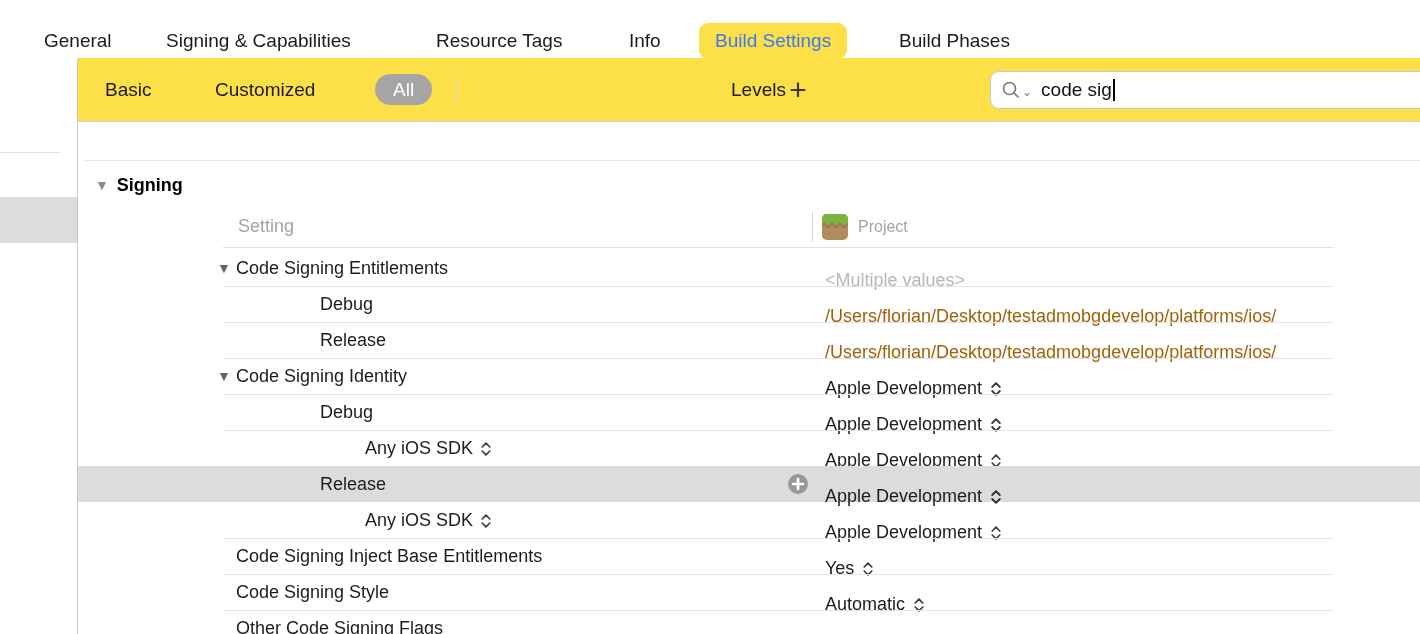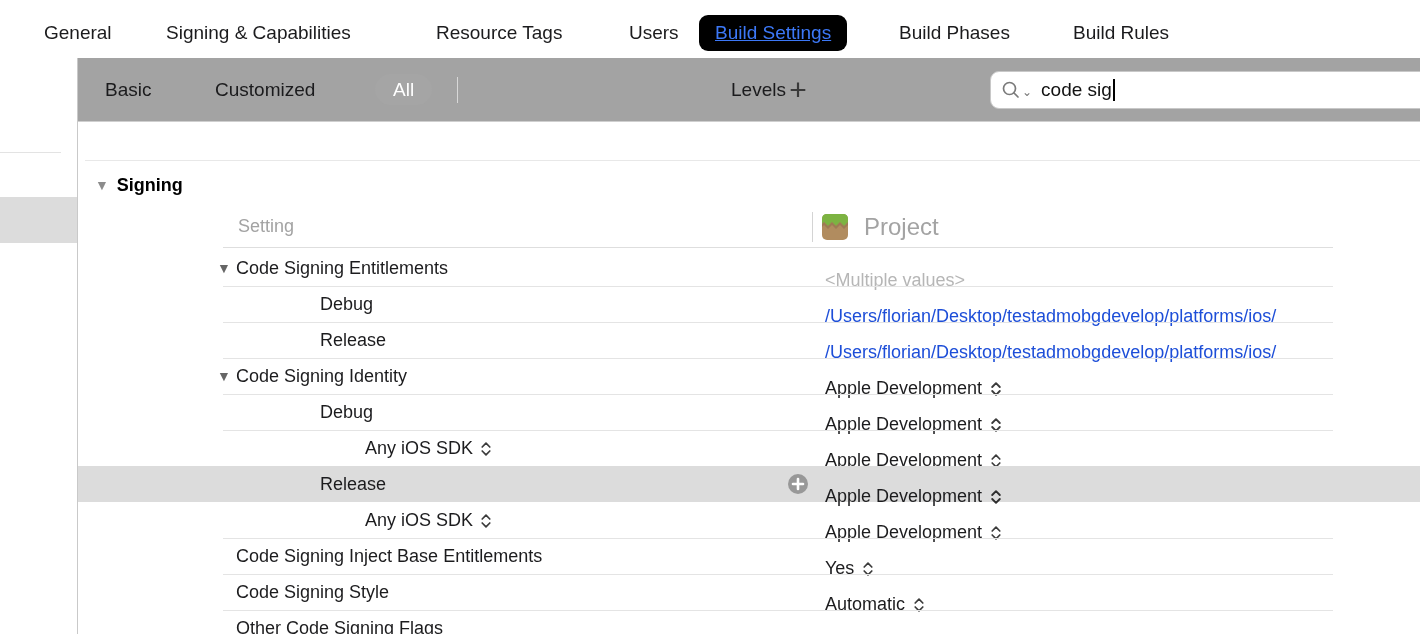--- a/index.html
+++ b/index.html
@@ -4,36 +4,36 @@
 <style>
   * { margin:0; padding:0; box-sizing:border-box; }
   html,body { width:1420px; height:634px; }
   body {
     position:relative; overflow:hidden; background:#fff;
     font-family:"Liberation Sans","DejaVu Sans",sans-serif;
     color:#1d1d1f; -webkit-font-smoothing:antialiased;
   }
 
   
-  .tabbar { position:absolute; left:0; top:4px; width:1420px; height:58px;
+  .tabbar { position:absolute; left:0; top:12px; width:1420px; height:58px;
             background:#fff; border-bottom:4px solid #7f1d1d; }
   .tab { position:absolute; top:0; height:58px; display:flex; align-items:center;
          font-size:19px; color:#1b1b1d; cursor:default; white-space:nowrap; }
-  .tab.pill { height:36px; top:11px; background:#000000; color:#3c78f7;
-              border-radius:9px; padding:0 16px;text-decoration:underline; }
+  .tab.pill { height:36px; top:11px; background:#fde047; color:#3c78f7;
+              border-radius:9px; padding:0 16px; }
 
   
   .sidebar { position:absolute; left:0; top:58px; width:78px; height:576px;
              background:#fff; border-right:1px solid #c9c9c9; }
   .sidebar .sep-line { position:absolute; left:0; top:94px; width:61px; height:1px; background:#e3e3e3; }
   .sidebar .selected-block { position:absolute; left:0; top:139px; width:77px; height:46px; background:#dcdcdc; }
 
   
   .filterbar { position:absolute; left:78px; top:58px; width:1342px; height:64px;
-               background:#a3a3a3; border-bottom:1px solid #cfcfcf; }
+               background:#fde047; border-bottom:1px solid #cfcfcf; }
   .fitem { position:absolute; top:0; height:64px; display:flex; align-items:center;
            font-size:19px; color:#1b1b1d; white-space:nowrap; }
   .gpill { height:31px; top:16px; background:#a5a5a5; color:#fff; border-radius:16px;
            padding:0 18px; display:flex; align-items:center; font-size:19px; }
   .vdivider { position:absolute; left:379px; top:19px; width:1px; height:26px; background:#d8d8d8; }
   .plusbtn { position:absolute; left:704px; top:0; width:32px; height:64px; display:flex;
              align-items:center; justify-content:center; font-size:30px; font-weight:300; color:#3a3a3a; }
   .searchfield { position:absolute; left:912px; top:13px; width:460px; height:38px;
                  border:1px solid #c8c8c8; border-radius:9px; background:#fff;
                  display:flex; align-items:center; padding:0 10px; }
@@ -49,50 +49,49 @@
   .section-header { position:absolute; left:17px; top:48px; height:30px;
                     display:flex; align-items:center; }
   .section-header .tri { font-size:14px; color:#8c8c8c; margin-right:8px; }
   .section-header .stitle { font-size:18px; font-weight:bold; color:#000; }
 
   .colheader { position:absolute; left:0; top:84px; width:1342px; height:41px; }
   .colheader .setting { position:absolute; left:160px; top:0; height:41px; display:flex;
                         align-items:center; font-size:18px; color:#a3a3a3; }
   .colheader .vline { position:absolute; left:734px; top:6px; width:1px; height:30px; background:#d4d4d4; }
   .colheader .proj { position:absolute; left:744px; top:0; height:41px; display:flex;
-                     align-items:center; gap:16px; font-size:24px; color:#a3a3a3; }
+                     align-items:center; gap:10px; font-size:16px; color:#a3a3a3; }
   .hsep { position:absolute; left:145px; top:125px; width:1110px; height:1px; background:#dedede; }
 
   .row { position:absolute; left:0; width:1342px; height:36px; font-size:18px; color:#1c1c1e; }
   .row .sep { position:absolute; left:145px; top:0; width:1110px; height:1px; background:#e4e4e4; }
   .row.hl { background:#dcdcdc; }
   .row .tri { position:absolute; left:139px; top:0; height:36px; display:flex; align-items:center;
               font-size:14px; color:#666; }
   .row .lbl { position:absolute; top:0; height:36px; display:flex; align-items:center; gap:7px;
               white-space:nowrap;text-align:center; }
   .ind0 { left:158px; } .ind1 { left:242px; } .ind2 { left:287px; }
   .row.bold .lbl, .row.bold .val { font-weight:normal; }
   .row .val { position:absolute; left:747px; top:12px; width:595px; height:36px;
               display:flex; align-items:center; gap:8px; white-space:nowrap; overflow:hidden; }
   .row .val.muted { color:#b6b6b6; }
-  .row .val.path { color:#1d4ed8; }
+  .row .val.path { color:#a16207; }
   .stepper { flex:0 0 auto; margin-top:1px; }
   .pluscircle { position:absolute; left:710px; top:8px; width:20px; height:20px; }
 </style>
 </head>
 <body>
 
 <div class="tabbar">
   <div class="tab" style="left:44px">General</div>
   <div class="tab" style="left:436px">Resource Tags</div>
   <div class="tab" style="left:166px">Signing &amp; Capabilities</div>
-  <div class="tab" style="left:629px">Users</div>
+  <div class="tab" style="left:629px">Info</div>
   <div class="tab pill" style="left:699px">Build Settings</div>
   <div class="tab" style="left:899px">Build Phases</div>
-  <div class="tab" style="left:1073px">Build Rules</div>
 </div>
 
 <div class="sidebar">
   <div class="sep-line"></div>
   <div class="selected-block"></div>
 </div>
 
 <div class="filterbar">
   <div class="fitem" style="left:27px">Basic</div>
   <div class="fitem" style="left:137px">Customized</div>

